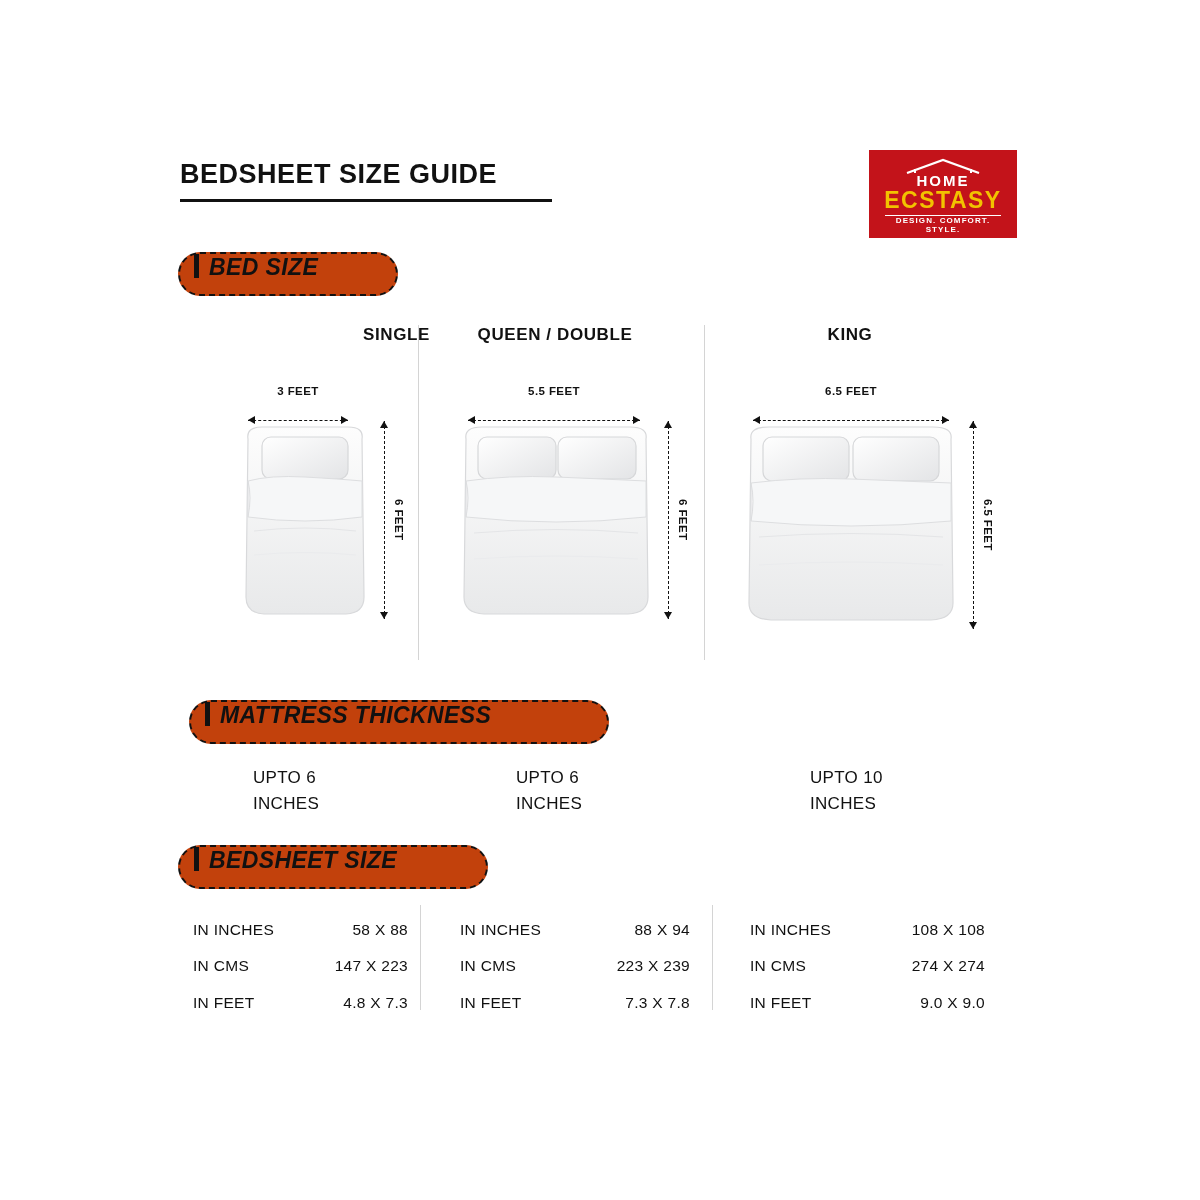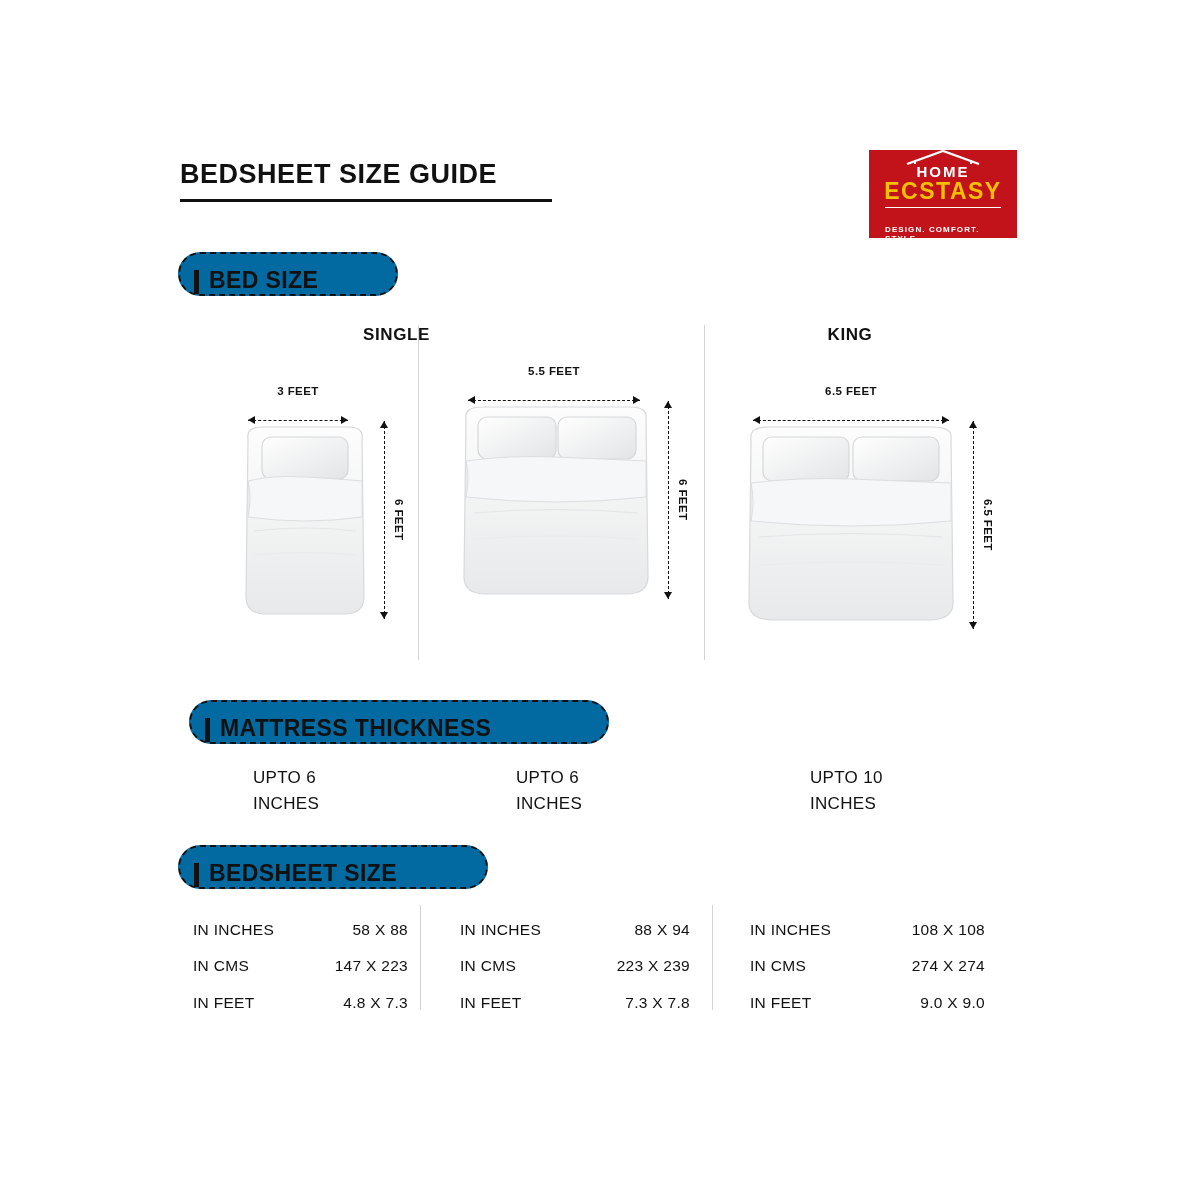--- a/index.html
+++ b/index.html
@@ -79,35 +79,37 @@
     letter-spacing: 1.5px;
     line-height: 1.05;
   }
   .logo-tag {
     color: #ffffff;
     font-size: 8px;
     font-weight: bold;
     letter-spacing: 1.1px;
     margin-top: 3px;
     border-top: 1px solid #ffffff;
-    padding-top: 17px;
+    padding-top: 0;
     width: 116px;
+    text-align: center;
   }
 
   
   .section {
     position: absolute;
     height: 44px;
     border: 2px dashed #111111;
     border-radius: 22px;
     display: flex;
-    align-items: flex-end;
+    align-items: flex-start;
     box-sizing: border-box;
     padding-left: 14px;
-    background: #0369a1;
+    background: #c2410c;
+    font-style: italic;
   }
   .section .bar {
     width: 5px;
     height: 24px;
     background: #111111;
     margin-right: 10px;
   }
   .section .label {
     font-size: 23px;
     font-weight: bold;
@@ -335,20 +337,21 @@
           <div class="line"></div>
             <div class="cap-t"></div>
             <div class="cap-b"></div>
         </div>
         <div class="dim-text">6 FEET</div>
       </div>
     </div>
   </div>
 
   <div class="col" id="col-1">
+    <div class="col-title">QUEEN / DOUBLE</div>
     <div class="bed-wrap">
 
       <div class="dim-top" style="left:58px; top:22px; width:172px;">
         <div class="dim-text">5.5 FEET</div>
         <div class="arrow-h" style="width:172px;">
           <div class="line"></div>
             <div class="cap-l"></div>
             <div class="cap-r"></div>
         </div>
       </div>

